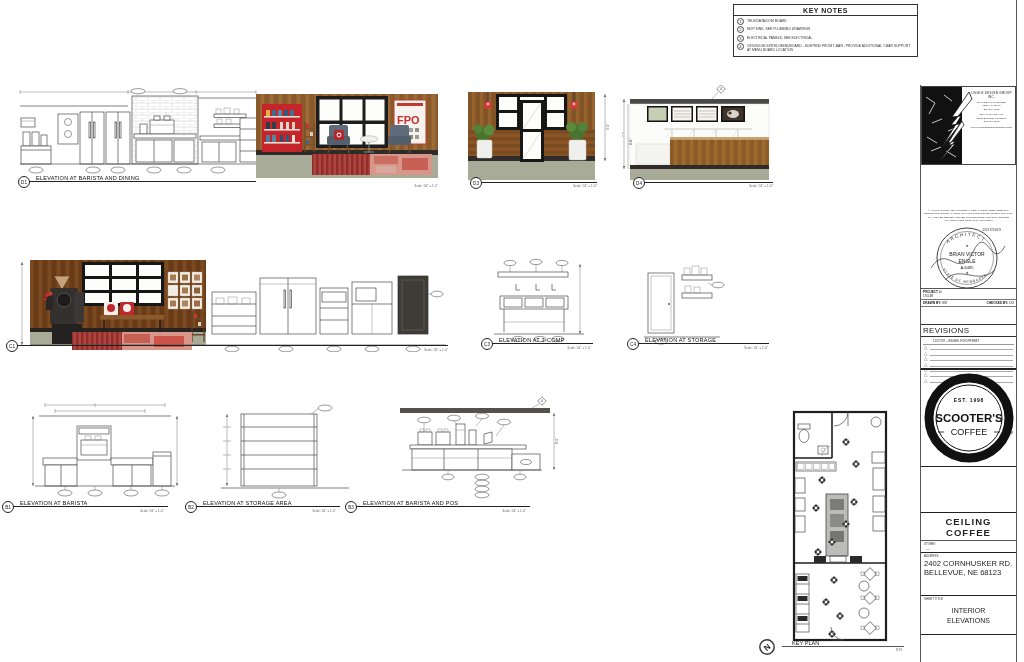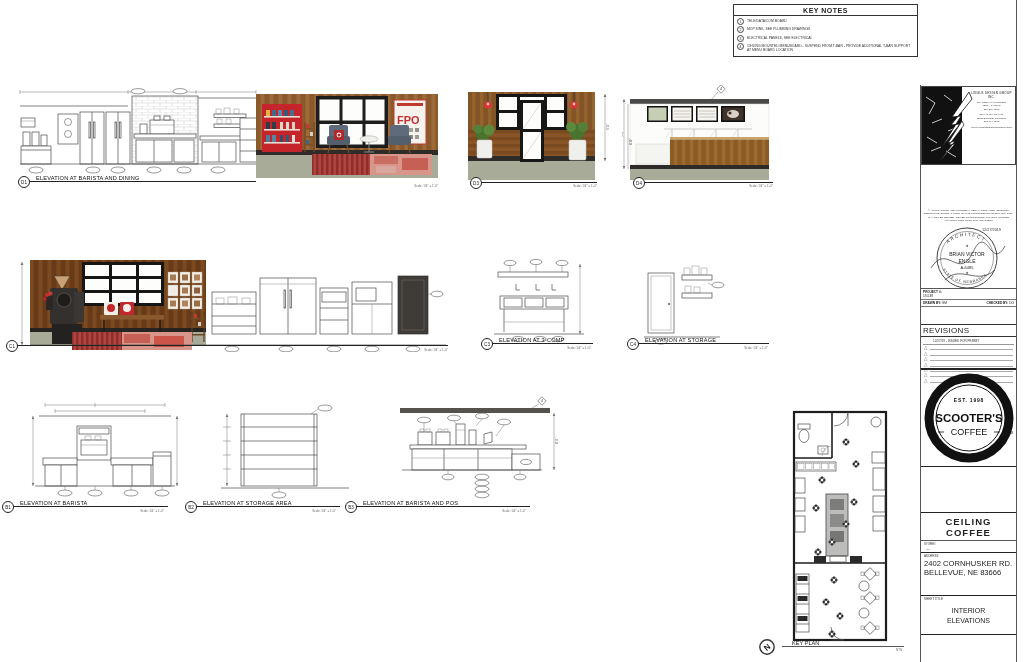--- a/index.html
+++ b/index.html
@@ -901,21 +901,21 @@
   <div class="abs tb-bottom" style="left:921px;top:512px;width:95px">
     <div class="tb-company">CEILING COFFEE</div>
     <div class="tb-sec">
       <span class="tb-lbl">STORE#</span>
       <span class="tb-store-val">—</span>
     </div>
     <div class="tb-sec">
       <span class="tb-lbl">ADDRESS</span>
       <div class="tb-addr">
         <div>2402 CORNHUSKER RD.</div>
-        <div>BELLEVUE, NE 83666</div>
+        <div>BELLEVUE, NE 68123</div>
       </div>
     </div>
     <div class="tb-sec">
       <span class="tb-lbl">SHEET TITLE</span>
       <div class="tb-stitle">
         <div>INTERIOR</div>
         <div>ELEVATIONS</div>
       </div>
     </div>
   </div>

